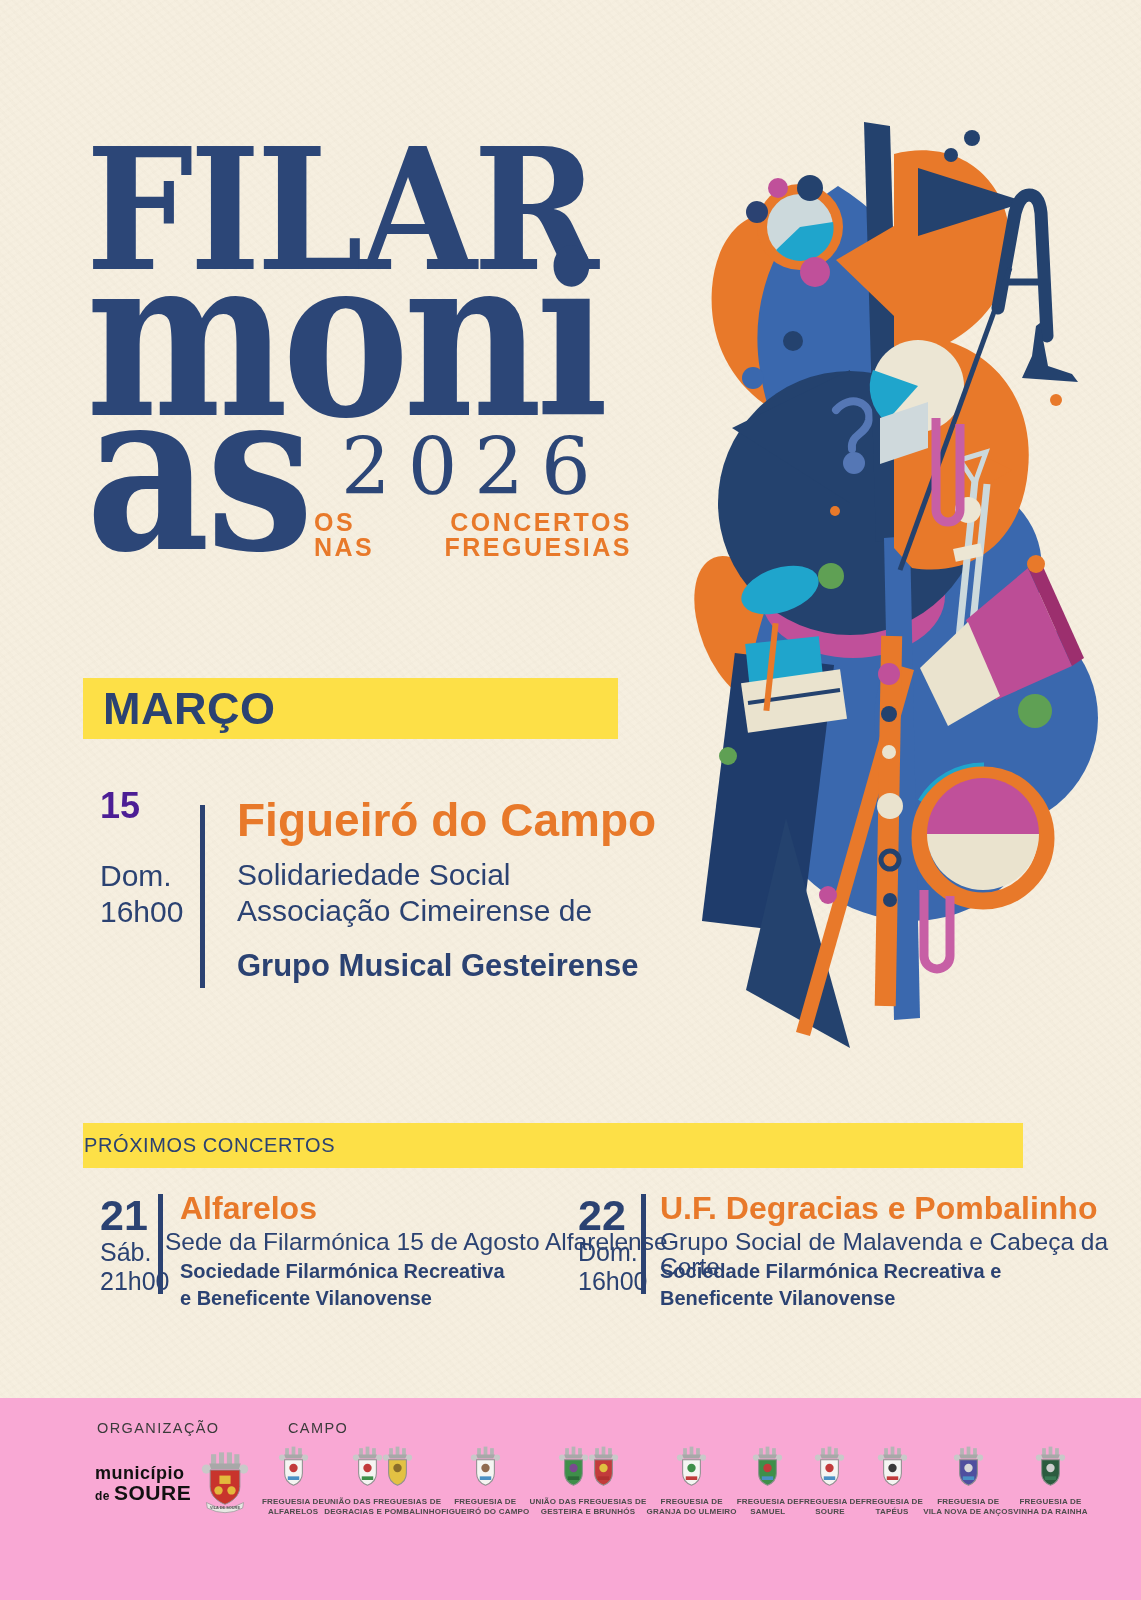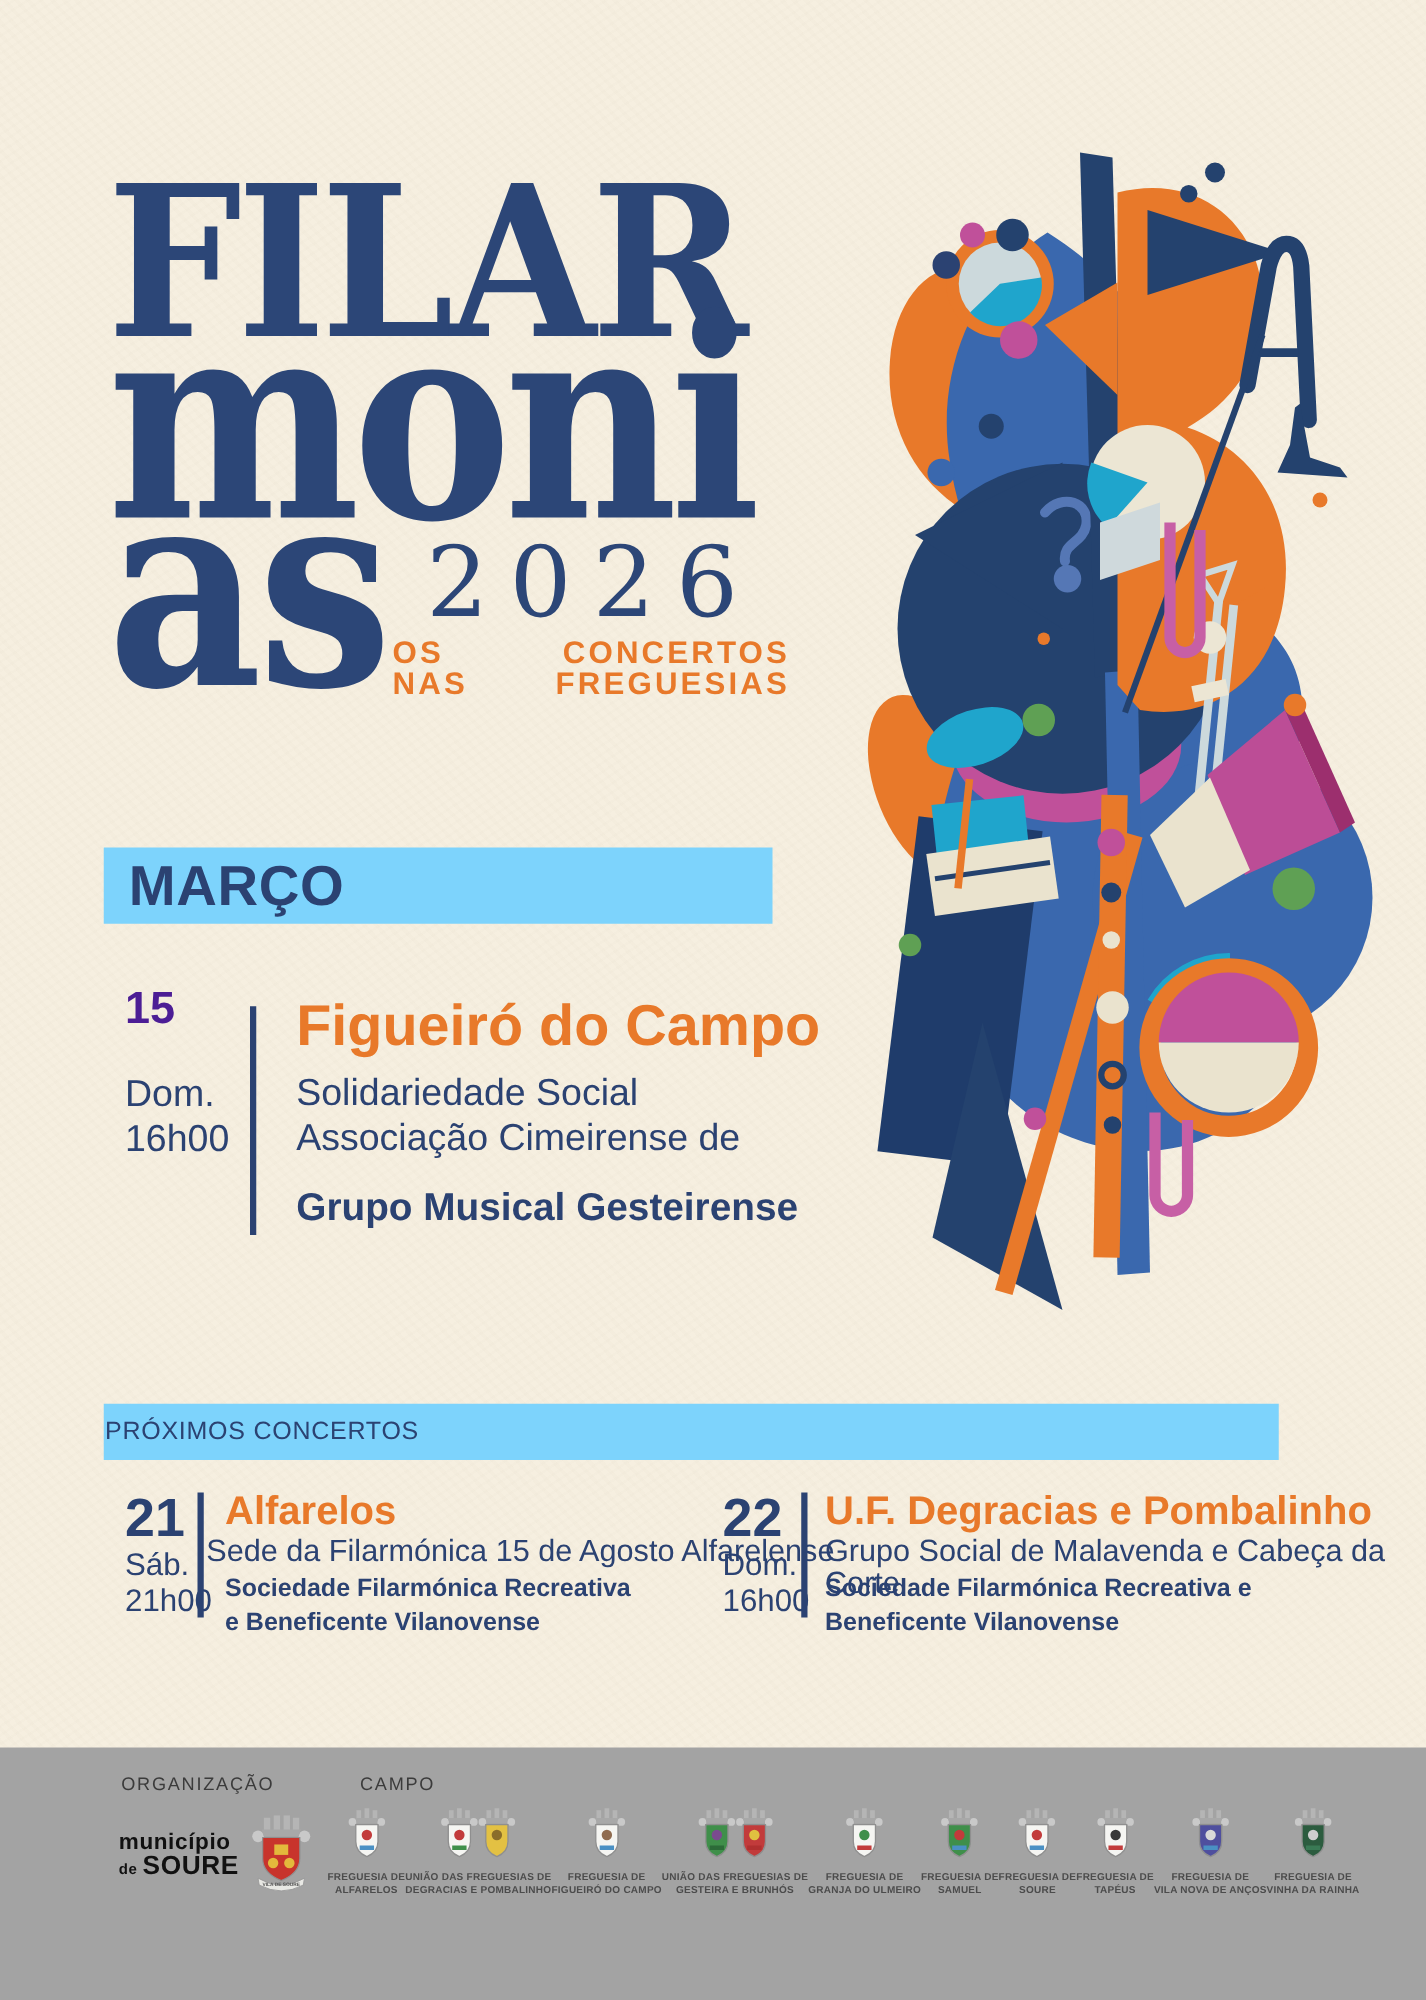--- a/index.html
+++ b/index.html
@@ -30,21 +30,21 @@
     font-family:"DejaVu Serif","Liberation Serif",serif;font-weight:400;
     font-size:78px;letter-spacing:17px;line-height:1;white-space:nowrap;
   }
   .subtitle{
     position:absolute;left:314px;top:510px;width:318px;color:#e8792a;
     font-weight:700;font-size:25px;line-height:24.5px;letter-spacing:2.5px;
   }
   .subtitle .jline{text-align:justify;text-align-last:justify;}
 
   
-  .banner{position:absolute;left:83px;background:#7dd3fc;display:flex;align-items:center;}
+  .banner{position:absolute;left:83px;background:#fde047;display:flex;align-items:center;}
   .banner.month{top:678px;width:535px;height:61px;}
   .banner.month span{color:#2b4272;font-weight:800;font-size:45px;letter-spacing:.5px;padding-left:20px;}
   .banner.upcoming{top:1123px;width:940px;height:45px;}
   .banner.upcoming span{color:#2b4272;font-weight:400;font-size:20px;letter-spacing:.6px;padding-left:1px;}
 
   
   .ev-day{position:absolute;left:100px;top:788px;color:#4c1d95;font-weight:800;font-size:36px;line-height:1;}
   .ev-when{position:absolute;left:100px;top:858px;color:#2b4272;font-weight:500;font-size:30px;line-height:36px;}
   .ev-divider{position:absolute;left:200px;top:805px;width:5px;height:183px;background:#2b4272;}
   .ev-location{position:absolute;left:237px;top:797px;color:#e8792a;font-weight:700;font-size:46px;line-height:1;}
@@ -53,21 +53,21 @@
 
   
   .c-day{position:absolute;top:1194px;color:#2b4272;font-weight:800;font-size:43px;line-height:1;}
   .c-when{position:absolute;top:1238px;color:#2b4272;font-weight:500;font-size:25px;line-height:29px;}
   .c-divider{position:absolute;top:1194px;width:4.5px;height:100px;background:#2b4272;}
   .c-location{position:absolute;top:1192px;color:#e8792a;font-weight:700;font-size:32px;line-height:1;}
   .c-venue{position:absolute;top:1230px;color:#2b4272;font-weight:500;font-size:24.5px;line-height:1;}
   .c-performer{position:absolute;top:1258px;color:#2b4272;font-weight:700;font-size:20px;line-height:27px;}
 
   
-  .footer{position:absolute;left:0;top:1398px;width:1141px;height:202px;background:#a3a3a3;}
+  .footer{position:absolute;left:0;top:1398px;width:1141px;height:202px;background:#f9a8d4;}
   .f-label{position:absolute;top:22px;color:#3b3b3b;font-weight:500;font-size:14.5px;letter-spacing:1.4px;}
   .f-label.org{left:97px;}
   .f-label.apo{left:288px;}
   .org-logo{position:absolute;left:95px;top:52px;display:flex;align-items:center;gap:8px;}
   .org-logo .txt{color:#111;font-weight:800;line-height:1;letter-spacing:.5px;}
   .org-logo .txt .t1{font-size:18px;}
   .org-logo .txt .t2{font-size:21px;display:flex;align-items:baseline;gap:4px;}
   .org-logo .txt .t2 small{font-size:12px;font-weight:800;}
   .crest-row{position:absolute;left:262px;top:46px;width:800px;display:flex;justify-content:space-between;align-items:flex-start;}
   .crest-item{display:flex;flex-direction:column;align-items:center;}

